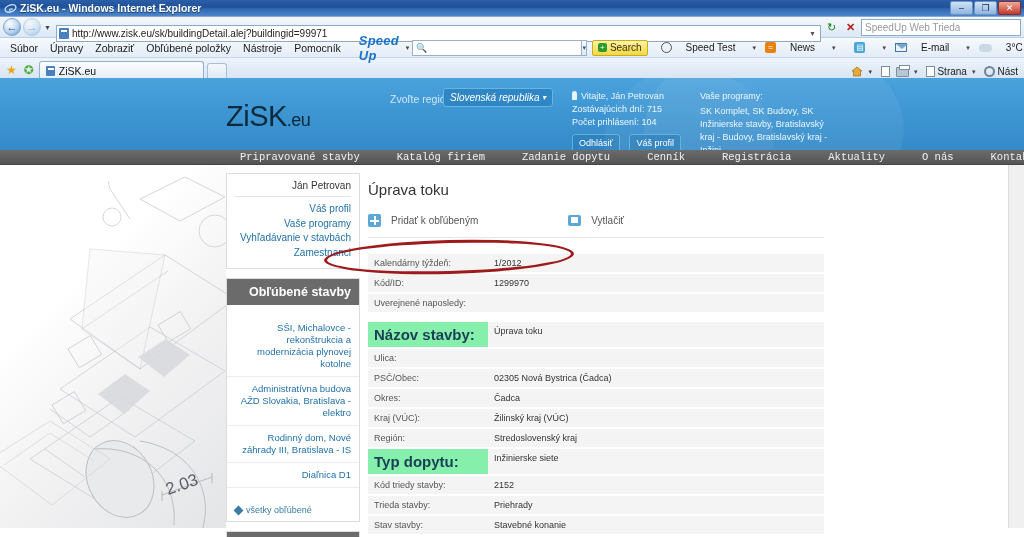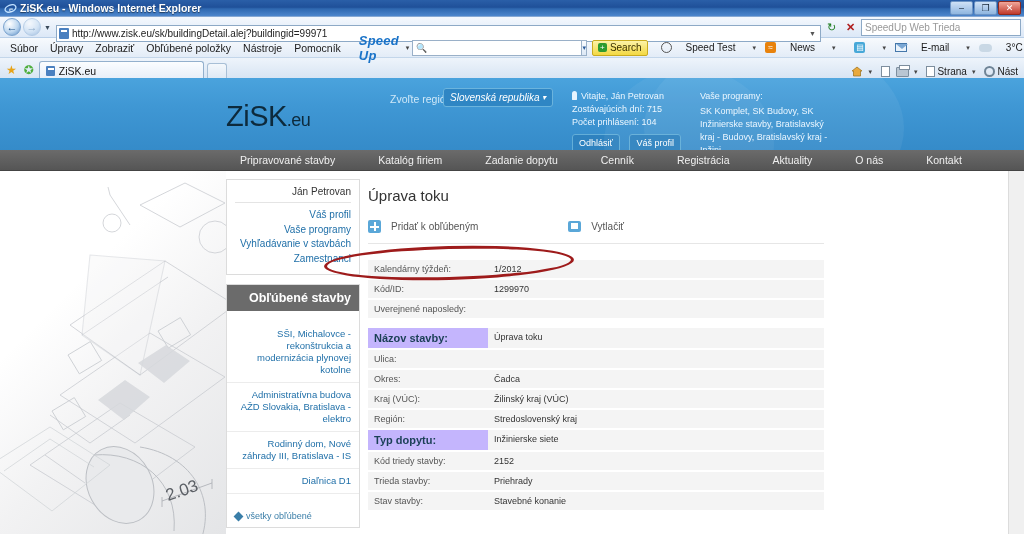--- a/index.html
+++ b/index.html
@@ -132,23 +132,24 @@
   .region-select .carrot { margin-left:auto; font-size:8px; }
   .user-col { position:absolute; left:572px; top:12px; width:120px; color:#eaf6ff; font-size:9px; line-height:13px; }
   .user-col .uname { font-weight:normal; }
   .user-ico { display:inline-block; width:5px; height:9px; background:#e6f4ff; border-radius:3px 3px 1px 1px; margin-right:4px; vertical-align:-1px; }
   .btn-pill { display:inline-block; background:#2e82bf; border:1px solid #63aed8; border-radius:3px; color:#fff;
               font-size:9px; padding:2px 6px; margin-top:5px; margin-right:7px; }
   .prog-col { position:absolute; left:700px; top:12px; width:135px; color:#eaf6ff; font-size:9px; line-height:13px; }
   .prog-col .ptitle { margin-bottom:2px; }
 
   .site-nav {
-    height:21px; background:linear-gradient(180deg,#6b6b6b,#555555);
-    display:flex; align-items:center; padding-left:226px; gap:15px;
+    height:15px; background:linear-gradient(180deg,#6b6b6b,#555555);
+    display:flex; align-items:center; padding-left:226px; gap:9px;
     border-bottom:1px solid #444;
+    font-family:Liberation Mono, monospace;
   }
   .site-nav a { color:#f0f0f0; font-size:10.5px; text-decoration:none; padding:0 14px; white-space:nowrap; }
 
   .body-wrap { position:relative; height:363px; background:#fff; }
   .bg-blueprint { position:absolute; left:0; top:0; width:226px; height:363px; overflow:hidden;
                   background:linear-gradient(135deg,#ffffff 0%,#ffffff 32%,#f2f2f3 60%,#e4e5e7 100%); }
   .bp-svg { position:absolute; left:-10px; top:-6px; }
 
   .left-rail { position:absolute; left:226px; top:8px; width:134px; height:436px;text-align:right; }
   .card { background:#fff; border:1px solid #dcdcdc; margin-bottom:9px; }
@@ -171,21 +172,21 @@
   .ico-plus:before, .ico-plus:after { content:""; position:absolute; background:#fff; }
   .ico-plus:before { left:5.5px; top:2px; width:2px; height:9px; }
   .ico-plus:after { left:2px; top:5.5px; width:9px; height:2px; }
   .ico-print { width:13px; height:11px; background:#5aa7d8; border-radius:2px; position:relative; }
   .ico-print:after { content:""; position:absolute; left:3px; top:2px; width:7px; height:6px; background:#fff; }
 
   table.detail { width:456px; border-collapse:separate; border-spacing:0 2px; margin-top:14px; }
   table.detail td { font-size:9px; color:#555; padding:4px 6px; background:#f4f4f4; vertical-align:top; }
   table.detail td.lbl { width:120px; }
   table.detail td.val { color:#333; }
-  table.detail tr.hl td.lbl { background:#c4b5fd; color:#1a3f55; font-weight:bold; font-size:11px; }
+  table.detail tr.hl td.lbl { background:#86efac; color:#1a3f55; font-weight:bold; font-size:15px; }
   table.detail tr.spacer td { background:transparent; height:6px; padding:0; }
 
   .red-ellipse {
     position:absolute; left:-44px; top:42px; width:250px; height:34px;
     border:3px solid #9e1b1b; border-radius:50%; transform:rotate(-1.5deg);
     pointer-events:none;
   }
 
   .scroll-track { position:absolute; right:0; top:0; width:16px; height:363px; background:#f0f0f0; border-left:1px solid #dcdcdc; }
 </style>
@@ -467,20 +468,24 @@
               </tr>
             <tr class="hl">
                 <td class="lbl">Názov stavby:</td>
                 <td class="val">Úprava toku</td>
               </tr>
             <tr>
                 <td class="lbl">Ulica:</td>
                 <td class="val"></td>
               </tr>
             <tr>
+                <td class="lbl">PSČ/Obec:</td>
+                <td class="val">02305 Nová Bystrica (Čadca)</td>
+              </tr>
+            <tr>
                 <td class="lbl">Okres:</td>
                 <td class="val">Čadca</td>
               </tr>
             <tr>
                 <td class="lbl">Kraj (VÚC):</td>
                 <td class="val">Žilinský kraj (VÚC)</td>
               </tr>
             <tr>
                 <td class="lbl">Región:</td>
                 <td class="val">Stredoslovenský kraj</td>

